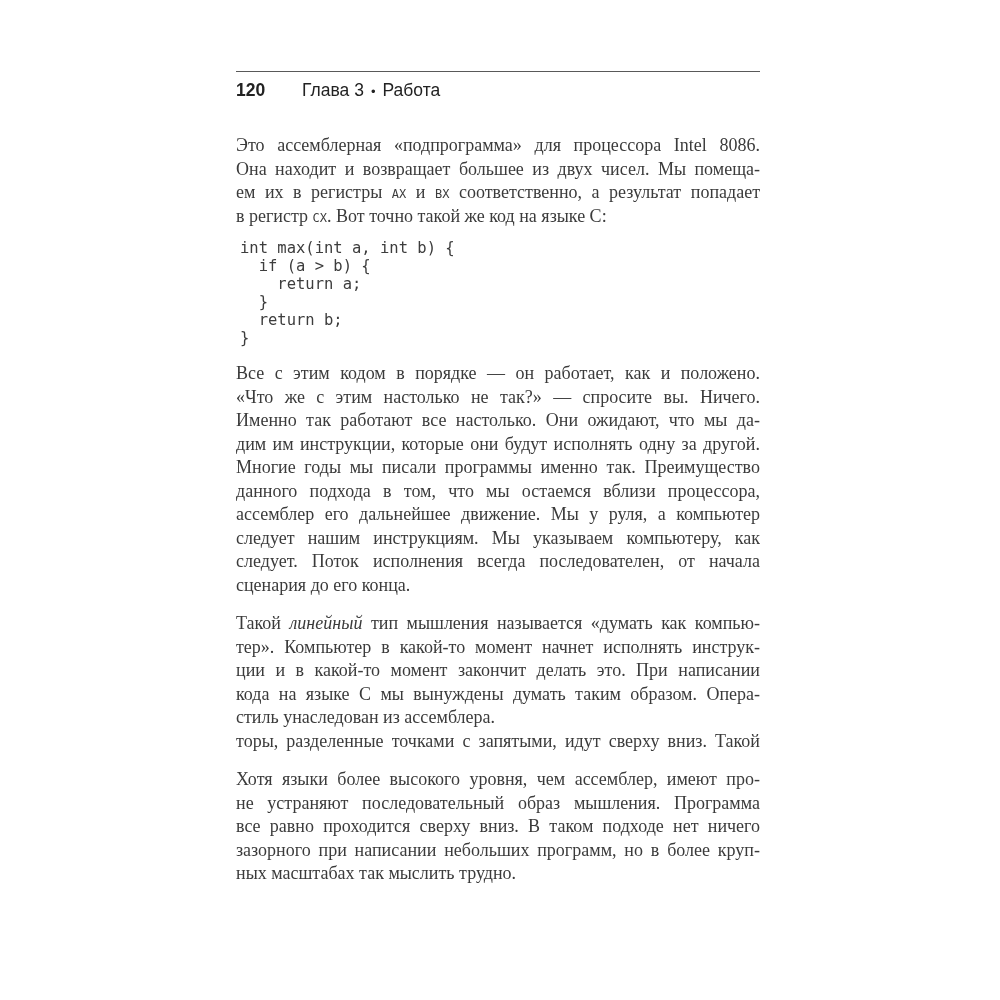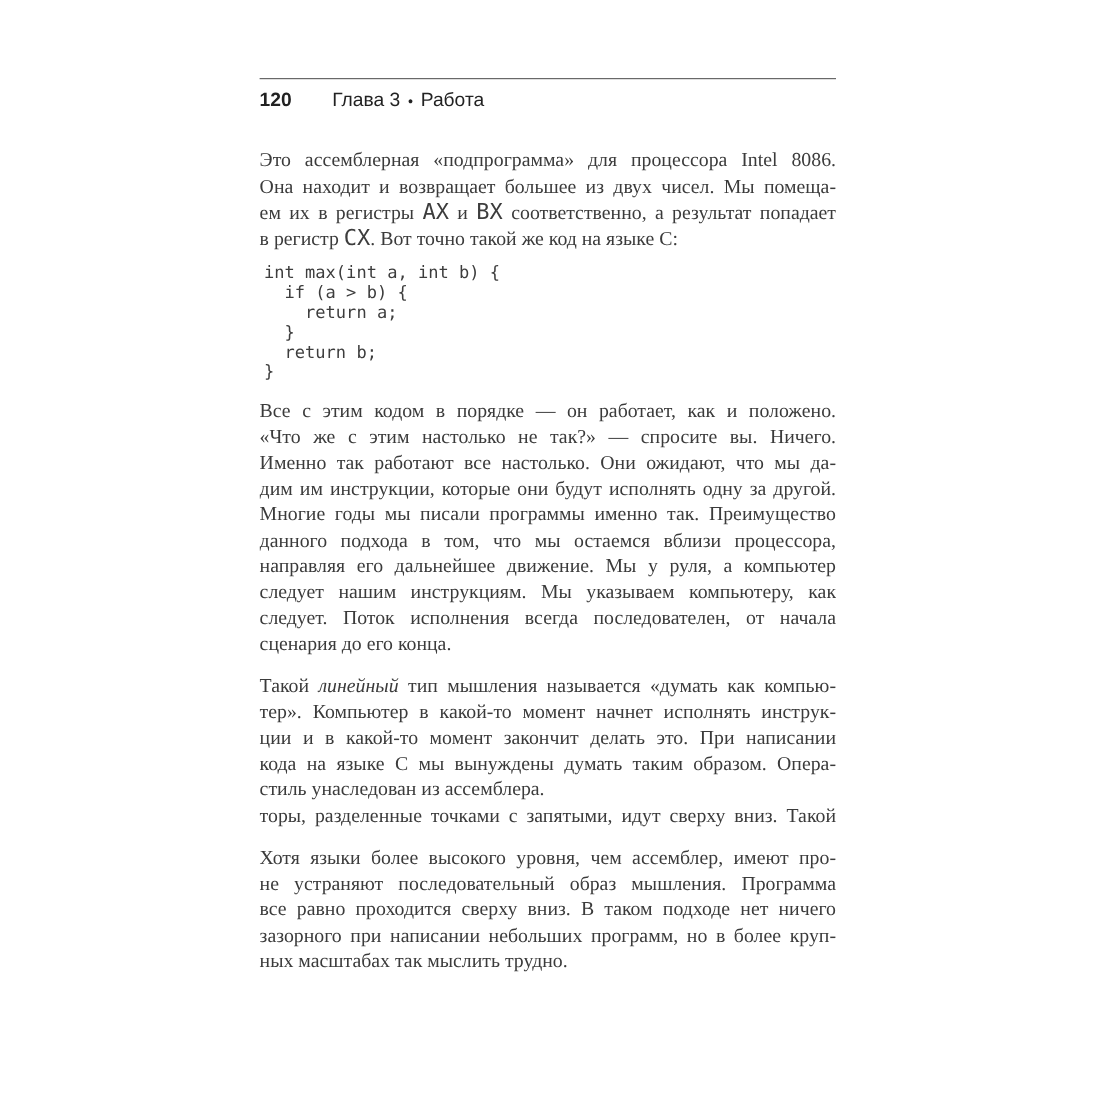--- a/index.html
+++ b/index.html
@@ -49,21 +49,21 @@
   }
   .pline {
     height: 23.5px;
     overflow: hidden;
     text-align: justify;
     text-align-last: justify;
   }
   .pline.last { text-align-last: left; }
   .inline-code {
     font-family: "DejaVu Sans Mono", "Liberation Mono", monospace;
-    font-size: 20px;
+    font-size: 12px;
     color: var(--code-text, #3d3d3d);
   }
   .italic-term { font-style: italic; }
   .code-block {
     margin: 11px 0 0 4px;
     padding: 0;
     font-family: "DejaVu Sans Mono", "Liberation Mono", monospace;
     font-size: 15.5px;
     line-height: 18px;
     color: var(--code-text, #3d3d3d);
@@ -93,21 +93,21 @@
   }
   return b;
 }</pre>
       <div class="paragraph">
         <div class="pline"><span>Все с этим кодом в порядке — он работает, как и положено.</span></div>
         <div class="pline"><span>«Что же с этим настолько не так?» — спросите вы. Ничего.</span></div>
         <div class="pline"><span>Именно так работают все настолько. Они ожидают, что мы да-</span></div>
         <div class="pline"><span>дим им инструкции, которые они будут исполнять одну за другой.</span></div>
         <div class="pline"><span>Многие годы мы писали программы именно так. Преимущество</span></div>
         <div class="pline"><span>данного подхода в том, что мы остаемся вблизи процессора,</span></div>
-        <div class="pline"><span>направляя его дальнейшее движение. Мы у руля, а компьютер</span></div>
+        <div class="pline"><span>ассемблер его дальнейшее движение. Мы у руля, а компьютер</span></div>
         <div class="pline"><span>следует нашим инструкциям. Мы указываем компьютеру, как</span></div>
         <div class="pline"><span>следует. Поток исполнения всегда последователен, от начала</span></div>
         <div class="pline last"><span>сценария до его конца.</span></div>
       </div>
       <div class="paragraph">
         <div class="pline"><span>Такой </span><span class="italic-term">линейный</span><span> тип мышления называется «думать как компью-</span></div>
         <div class="pline"><span>тер». Компьютер в какой-то момент начнет исполнять инструк-</span></div>
         <div class="pline"><span>ции и в какой-то момент закончит делать это. При написании</span></div>
         <div class="pline"><span>кода на языке C мы вынуждены думать таким образом. Опера-</span></div>
         <div class="pline last"><span>стиль унаследован из ассемблера.</span></div>

